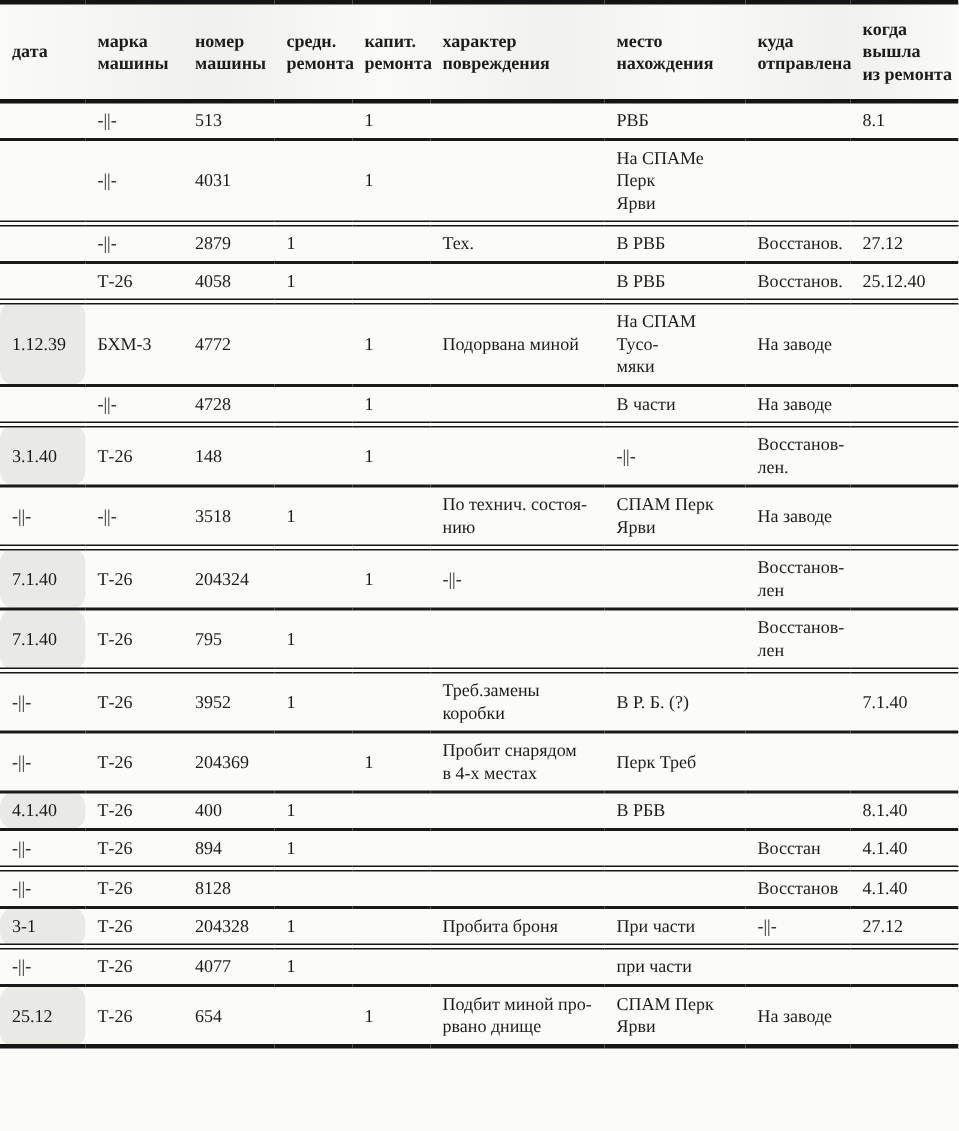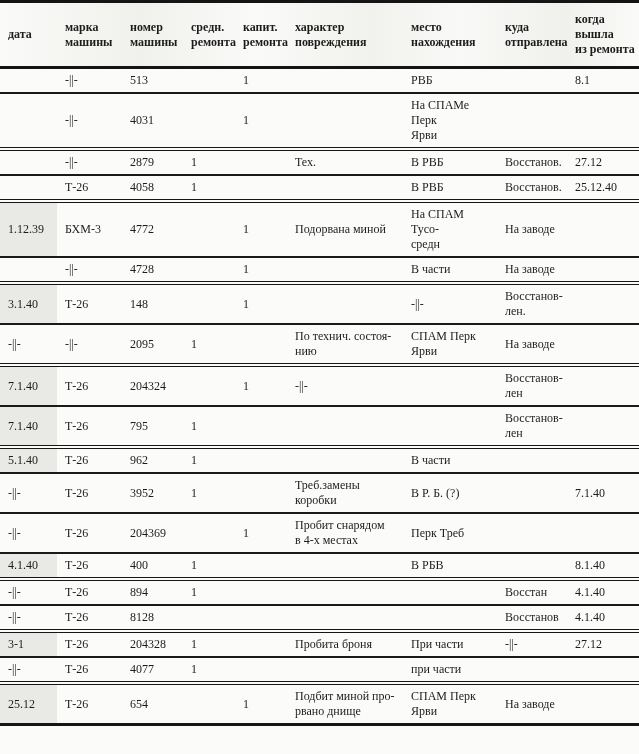--- a/index.html
+++ b/index.html
@@ -56,20 +56,21 @@
   tbody tr:nth-child(14) td,
   tbody tr:nth-child(16) td,
   tbody tr:nth-child(18) td {
     border-bottom: 4px double #161616;
   }
   tbody tr:last-child td {
     border-bottom: 3px solid #161616;
   }
   td.shaded {
     background: #e9e9e5;
+    border-radius: 10px;
   }
 </style>
 </head>
 <body>
 
 <div class="page">
   <table class="repair-log">
     <colgroup>
       <col style="width:57px">
       <col style="width:65px">
@@ -149,21 +150,21 @@
           <td>25.12.40</td>
         </tr>
         <tr>
           <td class="shaded">1.12.39</td>
           <td>БХМ-3</td>
           <td>4772</td>
           <td></td>
           <td>1</td>
           <td>Подорвана миной</td>
           <td>На СПАМ Тусо-
-средн</td>
+мяки</td>
           <td>На заводе</td>
           <td></td>
         </tr>
         <tr>
           <td></td>
           <td>-||-</td>
           <td>4728</td>
           <td></td>
           <td>1</td>
           <td></td>
@@ -179,21 +180,21 @@
           <td>1</td>
           <td></td>
           <td>-||-</td>
           <td>Восстанов-
 лен.</td>
           <td></td>
         </tr>
         <tr>
           <td>-||-</td>
           <td>-||-</td>
-          <td>2095</td>
+          <td>3518</td>
           <td>1</td>
           <td></td>
           <td>По технич. состоя-
 нию</td>
           <td>СПАМ Перк
 Ярви</td>
           <td>На заводе</td>
           <td></td>
         </tr>
         <tr>
@@ -214,31 +215,20 @@
           <td>795</td>
           <td>1</td>
           <td></td>
           <td></td>
           <td></td>
           <td>Восстанов-
 лен</td>
           <td></td>
         </tr>
         <tr>
-          <td class="shaded">5.1.40</td>
-          <td>Т-26</td>
-          <td>962</td>
-          <td>1</td>
-          <td></td>
-          <td></td>
-          <td>В части</td>
-          <td></td>
-          <td></td>
-        </tr>
-        <tr>
           <td>-||-</td>
           <td>Т-26</td>
           <td>3952</td>
           <td>1</td>
           <td></td>
           <td>Треб.замены коробки</td>
           <td>В Р. Б. (?)</td>
           <td></td>
           <td>7.1.40</td>
         </tr>

